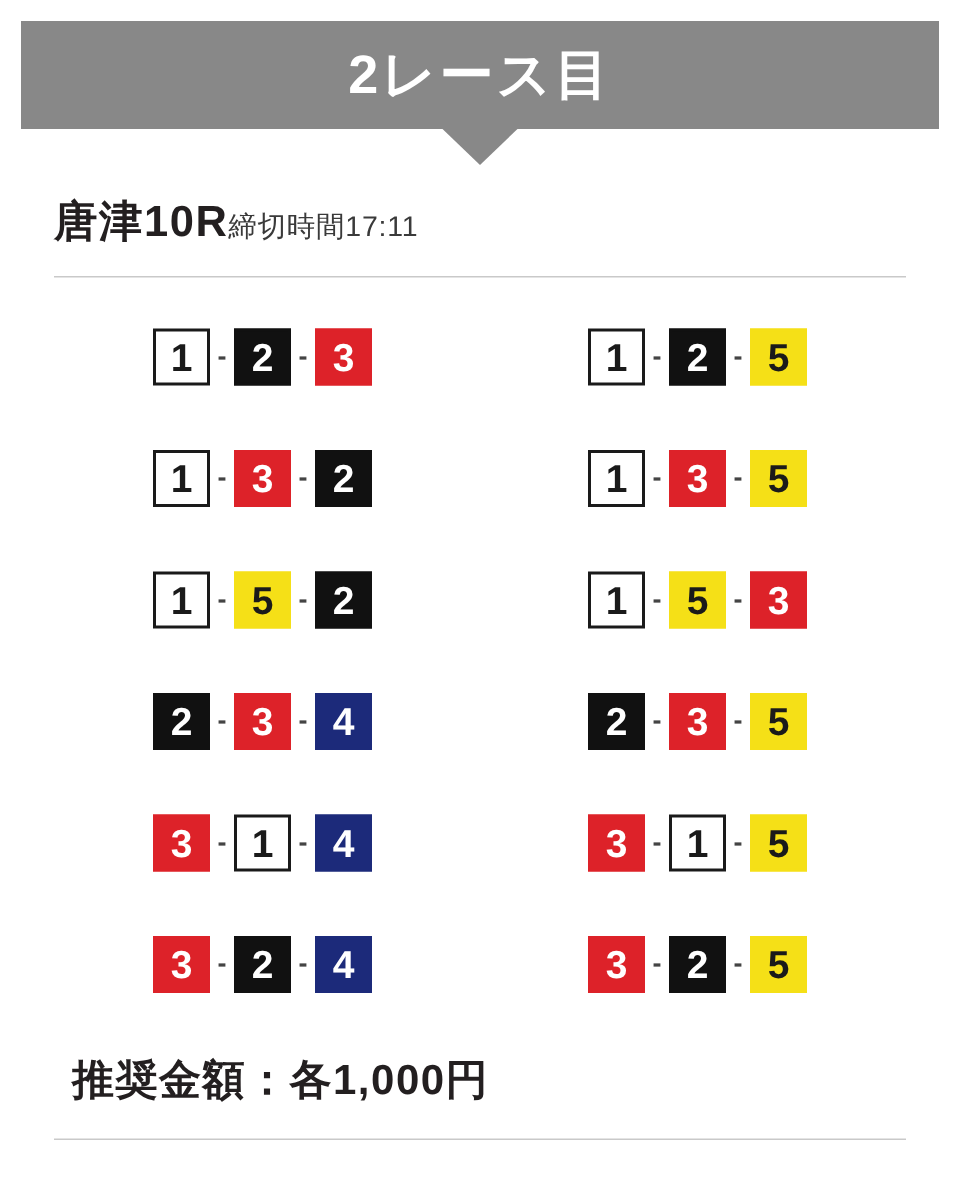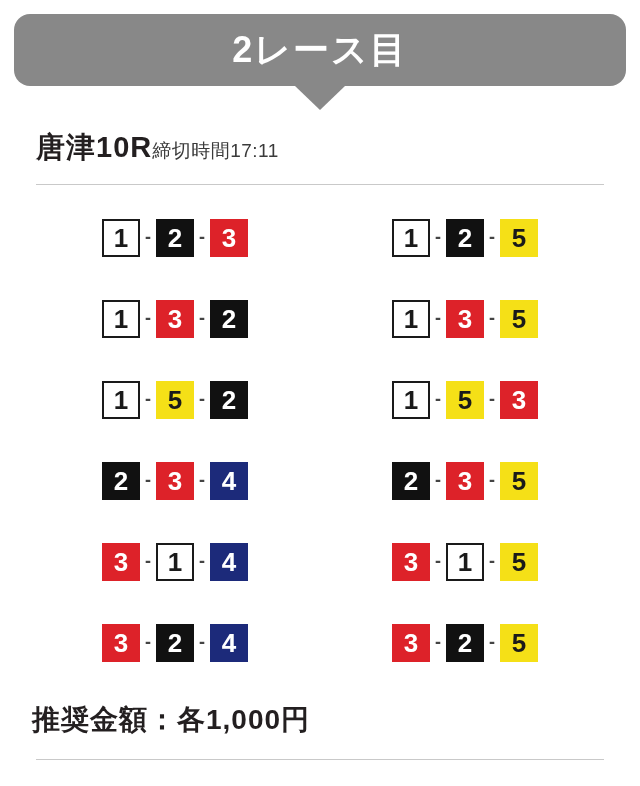--- a/index.html
+++ b/index.html
@@ -21,21 +21,21 @@
     box-sizing: border-box;
   }
 
   
   .banner-wrap {
     position: relative;
     margin: 14px 14px 0 14px;
   }
   .banner {
     background: #888888;
-    border-radius: 16px;
+    border-radius: 0;
     height: 72px;
     display: flex;
     align-items: center;
     justify-content: center;
   }
   .banner-title {
     color: #ffffff;
     font-size: 36px;
     font-weight: bold;
     letter-spacing: 2px;
@@ -115,21 +115,21 @@
     width: 16px;
     text-align: center;
     font-size: 18px;
     color: #444444;
     font-weight: bold;
   }
 
   
   .amount {
     margin: 18px 0 0 0;
-    padding: 0 32px;
+    padding: 0 48px;
     font-size: 28px;
     font-weight: bold;
     letter-spacing: 1px;
   }
   .rule-bottom {
     margin: 20px 36px 0 36px;
     border-top: 1px solid #c9c9c9;
   }
 </style>
 </head>

